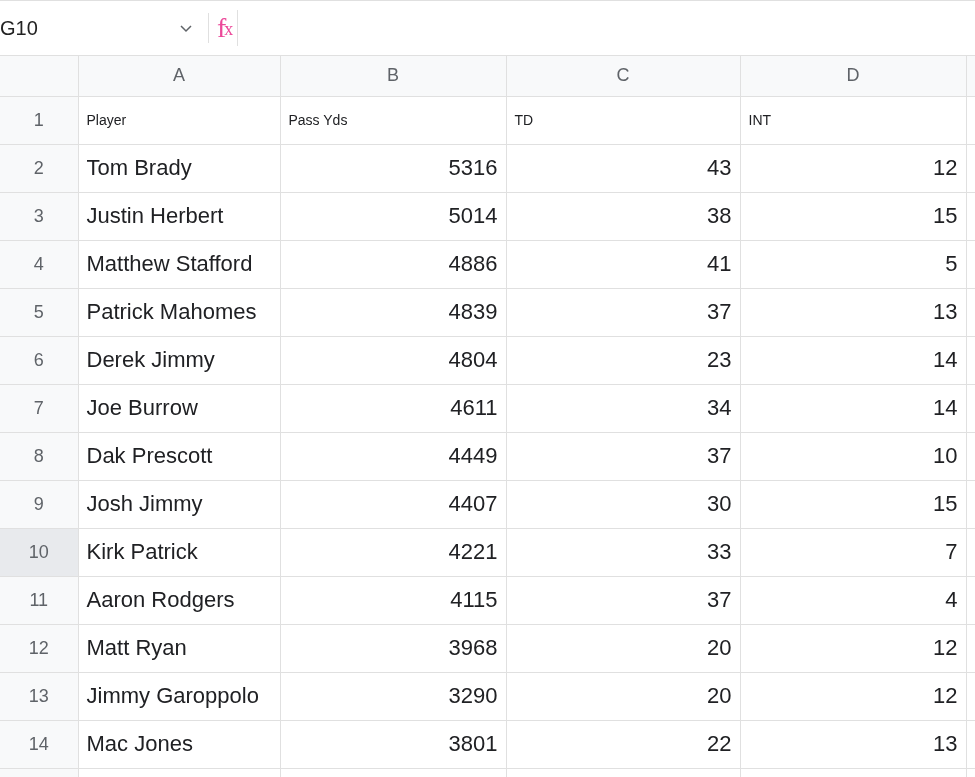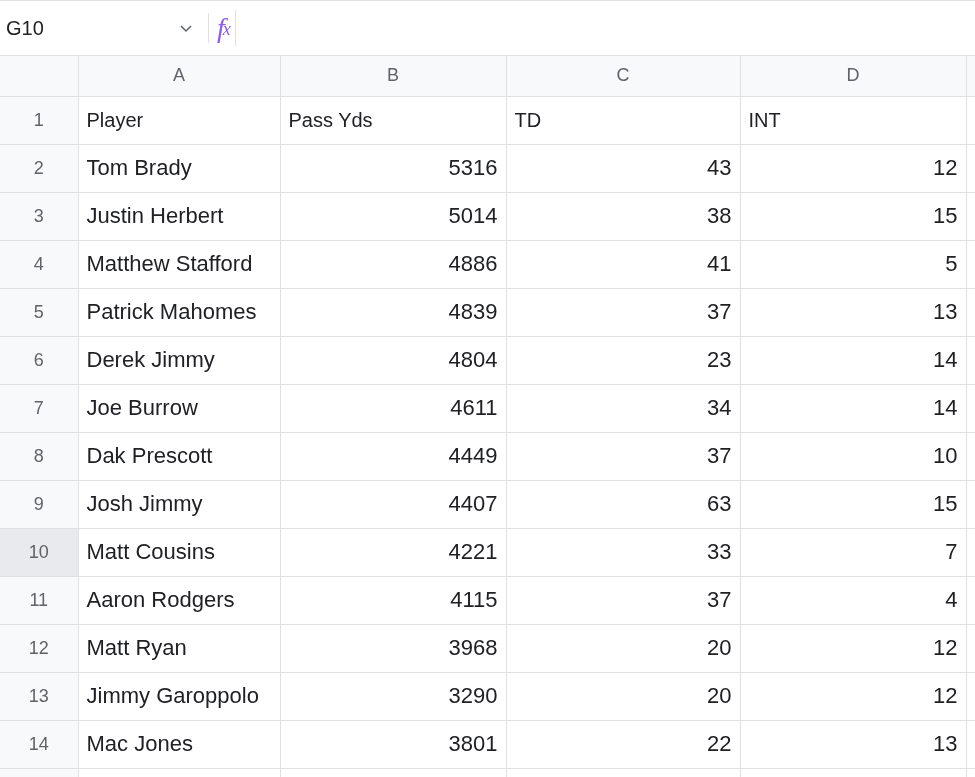--- a/index.html
+++ b/index.html
@@ -32,44 +32,42 @@
       display: flex;
       align-items: center;
       background: #fff;
       border-bottom: 1px solid #e0e0e0;
     }
     .name-box {
       width: 200px;
       height: 100%;
       display: flex;
       align-items: center;
-      padding-left: 6px;
       font-size: 20px;
       color: #222;
     }
     .name-box-text {
       flex: 1;
     }
     .name-box-dropdown {
       width: 28px;
       text-align: center;
       color: #555;
       font-size: 14px;
     }
     .fx-divider {
       width: 1px;
       height: 30px;
       background: #e0e0e0;
       margin: 0 8px;
     }
     .fx-icon {
       font-family: "Times New Roman", serif;
-      font-style: italic;
       font-size: 28px;
-      color: #8b5cf6;
+      color: #ec4899;
       padding-right: 6px;
       letter-spacing: -2px;
     }
     .fx-small {
       font-size: 18px;
       vertical-align: 2px;
     }
     .formula-divider {
       width: 1px;
       height: 36px;
@@ -151,21 +149,21 @@
       font-size: 22px;
       color: #202124;
       height: 48px;
       padding: 0 8px;
       white-space: nowrap;
       overflow: hidden;
       position: relative;
     }
     td.cell.text { text-align: left; }
     td.cell.num { text-align: right; margin-top: 40px; }
-    td.cell.header-row { font-size: 20px; margin-top: 42px; }
+    td.cell.header-row { font-size: 14px; margin-top: 42px; }
     
     th.corner-cell {
       border-bottom: 1px solid #e0e0e0;
     }
 
     
 
   </style>
 </head>
 <body>
@@ -271,27 +269,27 @@
         <td class="cell text">Dak Prescott</td>
         <td class="cell num">4449</td>
         <td class="cell num">37</td>
         <td class="cell num">10</td>
         <td class="cell"></td>
       </tr>
       <tr>
         <th class="row-header">9</th>
         <td class="cell text">Josh Jimmy</td>
         <td class="cell num">4407</td>
-        <td class="cell num">63</td>
+        <td class="cell num">30</td>
         <td class="cell num">15</td>
         <td class="cell"></td>
       </tr>
       <tr>
         <th class="row-header active">10</th>
-        <td class="cell text">Matt Cousins</td>
+        <td class="cell text">Kirk Patrick</td>
         <td class="cell num">4221</td>
         <td class="cell num">33</td>
         <td class="cell num">7</td>
         <td class="cell"></td>
       </tr>
       <tr>
         <th class="row-header">11</th>
         <td class="cell text">Aaron Rodgers</td>
         <td class="cell num">4115</td>
         <td class="cell num">37</td>

